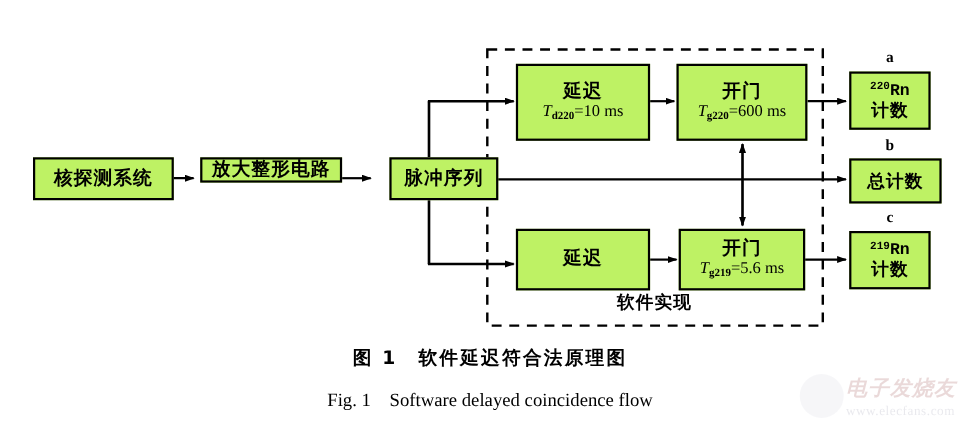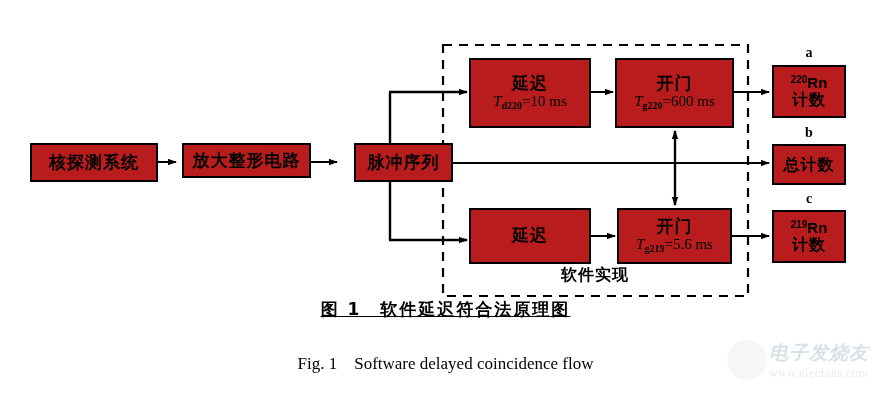--- a/index.html
+++ b/index.html
@@ -22,21 +22,21 @@
     left: 0;
     top: 0;
     width: 891px;
     height: 400px;
   }
   
   .node-box {
     position: absolute;
     box-sizing: border-box;
     border: 2px solid #000000;
-    background: #b91c1c;
+    background: #bef264;
     display: flex;
     flex-direction: column;
     align-items: center;
     justify-content: center;
     color: #000000;
     text-align: center;
     line-height: 1.12;
   }
   .cn {
     font-family: "DejaVu Sans", "Liberation Sans", sans-serif;
@@ -51,21 +51,21 @@
   .formula i {
     font-style: italic;
   }
   .formula sub {
     font-size: 10px;
     font-style: normal;
     font-weight: 700;
     vertical-align: -3px;
   }
   .sup-label {
-    font-family: Liberation Sans, sans-serif;
+    font-family: Liberation Mono, monospace;
     font-size: 15px;
     font-weight: 700;
     white-space: nowrap;
   }
   .sup-label sup {
     font-size: 10px;
     vertical-align: 5px;
   }
   .tag {
     position: absolute;
@@ -111,21 +111,21 @@
     opacity: 0.16;
     pointer-events: none;
   }
   .wm-text {
     position: absolute;
     left: 44px;
     top: 14px;
     font-family: "DejaVu Sans", "Liberation Sans", sans-serif;
     font-weight: 700;
     font-size: 19px;
-    color: #0c4a6e;
+    color: #7f1d1d;
     font-style: italic;
     letter-spacing: 1px;
   }
   .wm-url {
     position: absolute;
     left: 44px;
     top: 40px;
     font-family: "Liberation Serif", "DejaVu Serif", serif;
     font-size: 12px;
     color: #7a7a95;
@@ -177,21 +177,21 @@
     <line x1="731" y1="236" x2="769" y2="236" stroke="#000" stroke-width="2" marker-end="url(#arrow)"></line>
 
     <line x1="675" y1="163" x2="675" y2="131" stroke="#000" stroke-width="2.4" marker-end="url(#arrow)"></line>
     <line x1="675" y1="163" x2="675" y2="205" stroke="#000" stroke-width="2.4" marker-end="url(#arrow)"></line>
   </svg>
 
   <div class="node-box" style="left:30px; top:143px; width:128px; height:39px;">
     <span class="cn" style="font-size:17px;">核探测系统</span>
   </div>
 
-  <div class="node-box" style="left:182px; top:143px; width:129px; height:35px;">
+  <div class="node-box" style="left:182px; top:143px; width:129px; height:23px;">
     <span class="cn" style="font-size:17px;">放大整形电路</span>
   </div>
 
   <div class="node-box" style="left:342px; top:143px; width:99px; height:39px;margin-left:12px;">
     <span class="cn" style="font-size:17px;">脉冲序列</span>
   </div>
 
   <div class="node-box" style="left:469px; top:58px; width:122px; height:70px;">
     <span class="cn" style="font-size:17px;">延迟</span>
     <span class="formula">
@@ -221,33 +221,33 @@
 
   <div class="tag" style="left:772px; top:45px; width:74px;">a</div>
   <div class="node-box" style="left:772px; top:65px; width:74px; height:53px;">
     <span class="sup-label">
       <sup>220</sup><span>Rn</span>
     </span>
     <span class="cn" style="font-size:16px;">计数</span>
   </div>
 
   <div class="tag" style="left:772px; top:125px; width:74px;">b</div>
-  <div class="node-box" style="left:772px; top:144px; width:74px; height:41px;text-align:right;">
+  <div class="node-box" style="left:772px; top:144px; width:84px; height:41px;text-align:right;">
     <span class="cn" style="font-size:16px;">总计数</span>
   </div>
 
   <div class="tag" style="left:772px; top:191px; width:74px;">c</div>
   <div class="node-box" style="left:772px; top:210px; width:74px; height:53px;align-items:center;">
     <span class="sup-label">
       <sup>219</sup><span>Rn</span>
     </span>
     <span class="cn" style="font-size:16px;">计数</span>
   </div>
 
-  <div class="caption-cn" style="top:298px;text-decoration:underline;">图 1　软件延迟符合法原理图</div>
+  <div class="caption-cn" style="top:314px;">图 1　软件延迟符合法原理图</div>
   <div class="caption-en" style="top:352px;">Fig. 1　Software delayed coincidence flow</div>
 
   <div class="watermark">
     <div class="wm-circle"></div>
     <div class="wm-text">电子发烧友</div>
     <div class="wm-url">www.elecfans.com</div>
   </div>
 
 </div>
 

